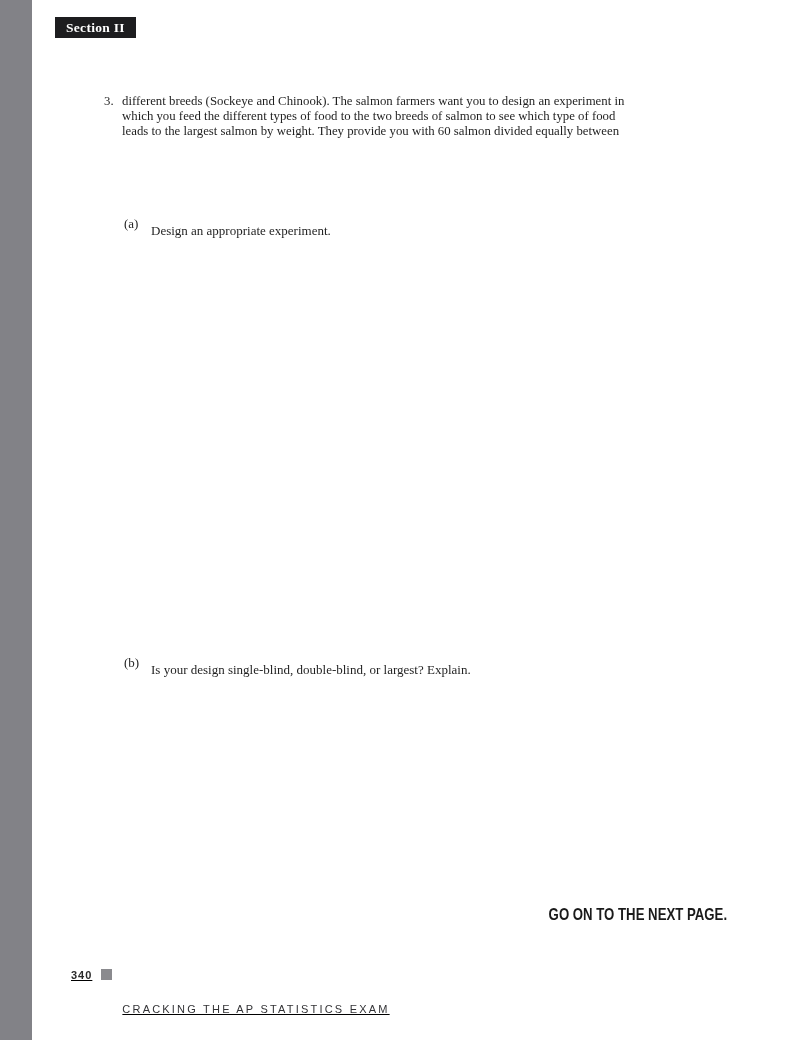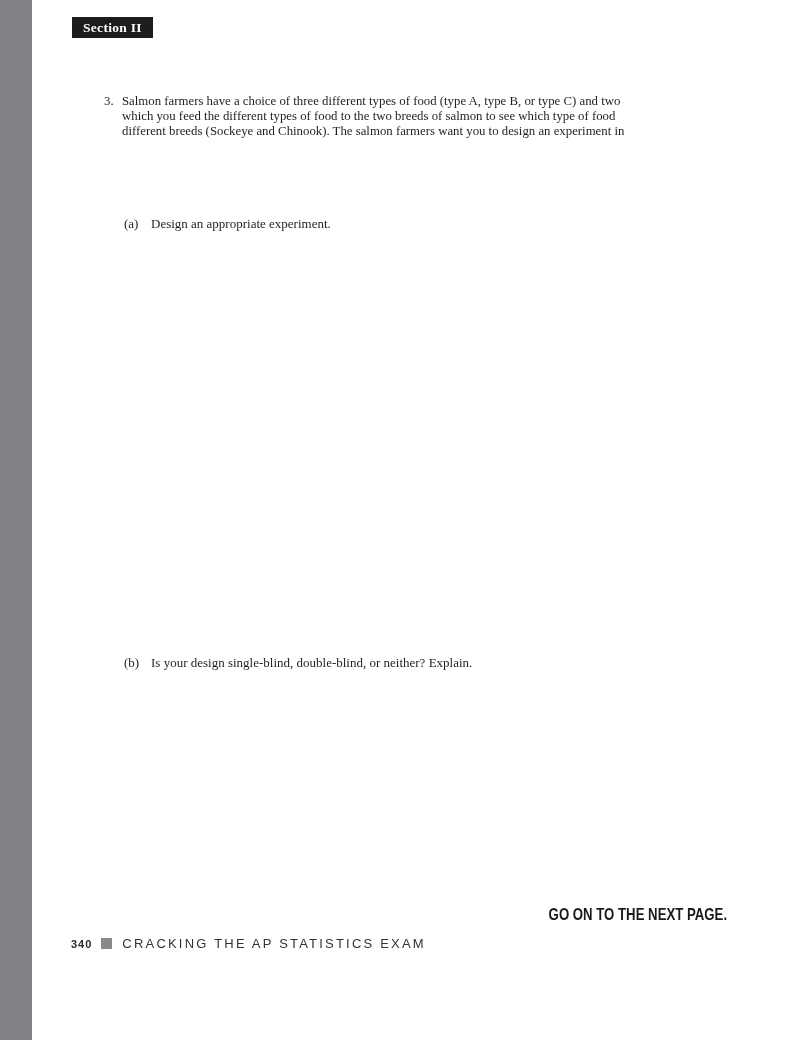--- a/index.html
+++ b/index.html
@@ -18,21 +18,21 @@
   .left-bar {
     position: absolute;
     left: 0;
     top: 0;
     width: 32px;
     height: 1040px;
     background: #828287;
   }
   .section-badge {
     position: absolute;
-    left: 72px;
+    left: 55px;
     top: 17px;
     height: 21px;
     line-height: 21px;
     padding: 0 11px;
     background: #1d1d1f;
     color: #ffffff;
     font-family: "Liberation Serif", serif;
     font-weight: bold;
     font-size: 13.5px;
     letter-spacing: 0.3px;
@@ -62,89 +62,91 @@
     font-size: 13px;
     line-height: 15px;
   }
   .part-a { left: 124px; top: 216px; }
   .part-b { left: 124px; top: 655px; }
   .part-label {
     width: 18px;
     margin-right: 9px;
     white-space: nowrap;
   }
-  .part-text { white-space: nowrap; }
+  .part-text { white-space: nowrap; margin-top: 7px; }
   .go-on {
     position: absolute;
     right: 71px;
     top: 905px;
     font-family: "Liberation Sans", sans-serif;
     font-weight: bold;
     font-size: 16.5px;
     color: #1a1a1a;
     white-space: nowrap;
     transform: scaleX(0.8);
     transform-origin: right center;
     letter-spacing: 0px;
   }
   .footer {
     position: absolute;
     left: 71px;
-    top: 937px;
+    top: 969px;
     height: 13px;
     display: flex;
-    align-items: center;
+    align-items: flex-start;
     font-family: "Liberation Sans", sans-serif;
+    text-decoration: underline;
   }
   .footer-page-number {
     font-size: 11px;
     font-weight: bold;
     color: #2a2a2a;
     letter-spacing: 1px;
   }
   .footer-square {
     width: 11px;
     height: 11px;
     background: #8a8a8e;
     margin-left: 9px;
     margin-right: 10px;
   }
   .footer-book-title {
-    font-size: 13px;
+    font-size: 11px;
     color: #333336;
     letter-spacing: 2.2px;
     white-space: nowrap;
+    margin-top: 34px;
   }
 </style>
 </head>
 <body>
 
 <div class="page">
 
   <div class="left-bar"></div>
 
   <div class="section-badge">Section II</div>
 
   <div class="question">
     <div class="question-number">3.</div>
     <div class="question-text">
-      <div class="q-line">Salmon farmers have a choice of three different types of food (type A, type B, or type C) and two</div>
+      <div class="q-line">different breeds (Sockeye and Chinook). The salmon farmers want you to design an experiment in</div>
       <div class="q-line">which you feed the different types of food to the two breeds of salmon to see which type of food</div>
-      <div class="q-line">different breeds (Sockeye and Chinook). The salmon farmers want you to design an experiment in</div>
+      <div class="q-line">leads to the largest salmon by weight. They provide you with 60 salmon divided equally between</div>
     </div>
   </div>
 
   <div class="part part-a">
     <div class="part-label">(a)</div>
     <div class="part-text">Design an appropriate experiment.</div>
   </div>
 
   <div class="part part-b">
     <div class="part-label">(b)</div>
-    <div class="part-text">Is your design single-blind, double-blind, or neither? Explain.</div>
+    <div class="part-text">Is your design single-blind, double-blind, or largest? Explain.</div>
   </div>
 
   <div class="go-on">GO ON TO THE NEXT PAGE.</div>
 
   <div class="footer">
     <span class="footer-page-number">340</span>
     <span class="footer-square"></span>
     <span class="footer-book-title">CRACKING THE AP STATISTICS EXAM</span>
   </div>
 

